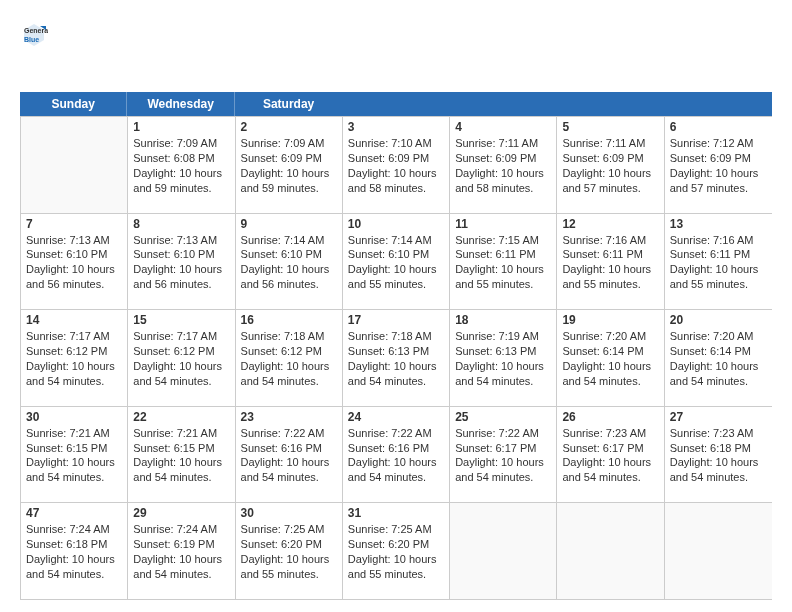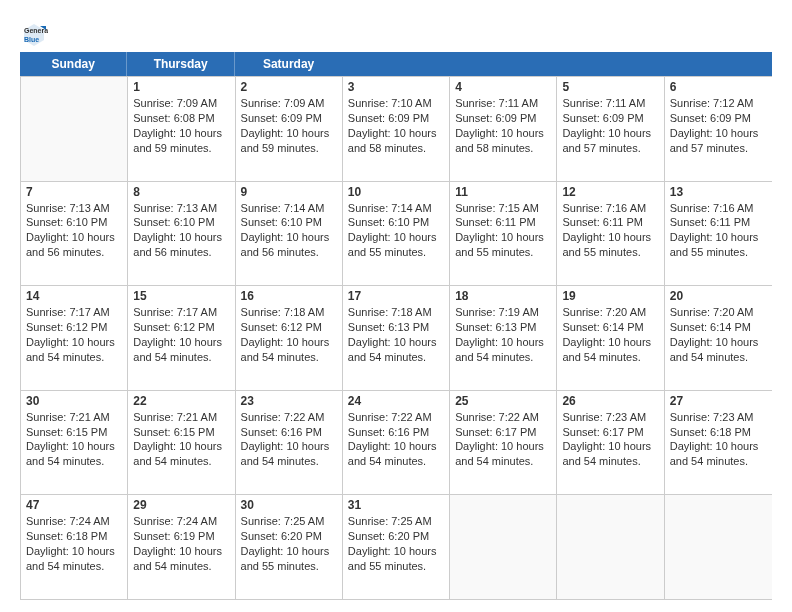--- a/index.html
+++ b/index.html
@@ -9,20 +9,21 @@
       background: #fff;
       font-family: Arial, sans-serif;
       overflow: hidden;
     }
     .page {
       width: 792px;
       height: 612px;
       padding: 16px 20px 12px 20px;
       display: flex;
       flex-direction: column;
+      gap: 40px;
     }
     .header {
       display: flex;
       align-items: flex-start;
       justify-content: space-between;
       margin-bottom: 4px;
     }
     .logo {
       display: flex;
       align-items: center;
@@ -129,21 +130,21 @@
     </div>
     <div class="title-block">
       <div class="month-title"></div>
       <div class="location"></div>
     </div>
   </div>
 
   <div class="calendar">
     <div class="cal-header">
     <div class="cal-header-cell">Sunday</div>
-        <div class="cal-header-cell">Thursday</div>
+        <div class="cal-header-cell">Wednesday</div>
         <div class="cal-header-cell">Saturday</div>
       </div>
     <div class="cal-body">
     <div class="cal-row">
           <div class="cal-cell empty"></div>
           <div class="cal-cell">
             <span class="day-num">1</span>
             <div class="cell-info">Sunrise: 7:09 AM<br>Sunset: 6:08 PM<br>Daylight: 10 hours and 59 minutes.</div>
           </div>
           <div class="cal-cell">

